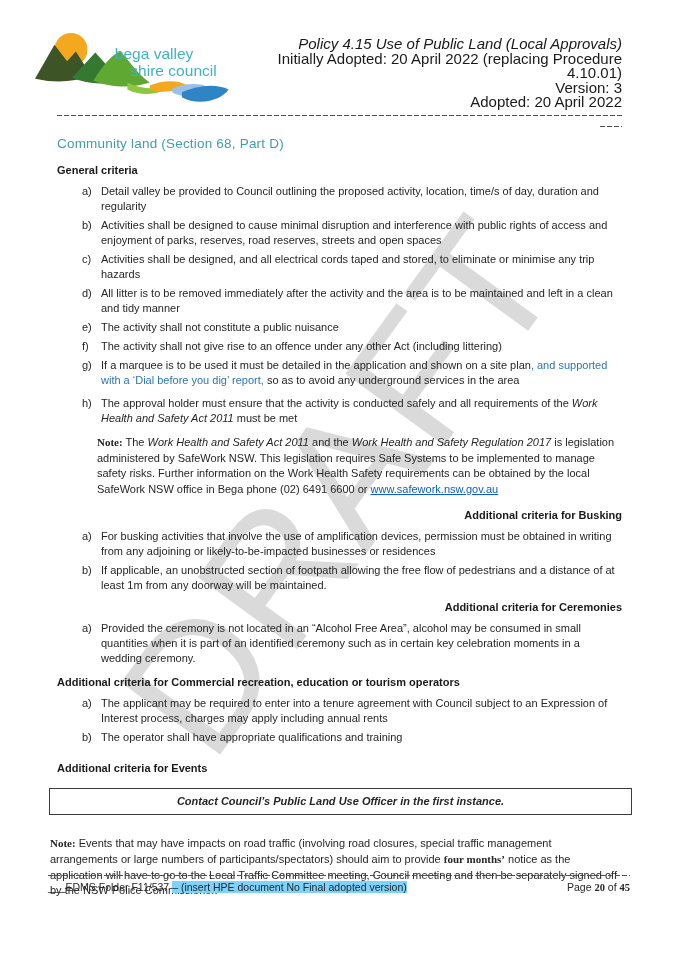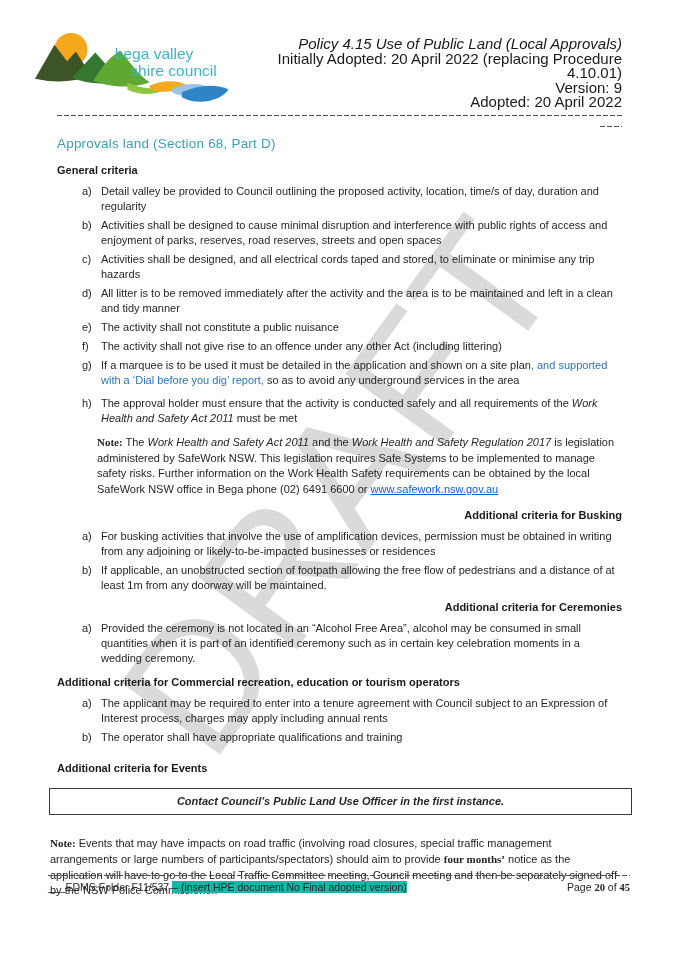--- a/index.html
+++ b/index.html
@@ -63,21 +63,21 @@
     margin:14px -10px 0 -8px;
     border:1px solid #3c3c3c;
     padding:6px 10px 7px;
     text-align:center;
     font-size:11px;font-weight:bold;font-style:italic;
   }
   .note2{margin:21px 0 0 -7px;font-size:11px;line-height:15.6px;width:572px;}
   
   .footer{position:absolute;left:48px;right:45px;top:874px;z-index:1;}
   .footer-row{display:flex;justify-content:space-between;margin-top:4px;font-size:10.5px;line-height:14px;}
-  .hl{background:#14b8a6;}
+  .hl{background:#7dd3fc;}
 </style>
 </head>
 <body>
 
 <div class="page">
 
   <div class="watermark">DRAFT</div>
 
   <div class="doc">
 
@@ -92,31 +92,31 @@
           <path d="M118,57 C132,51 147,51 157,57 C146,64 129,65 118,61 Z" fill="#f3a81d"></path>
           <path d="M141,60 C156,54 171,54 181,60 C168,70 151,70 141,64 Z" fill="#9cc1e8"></path>
           <path d="M151,64 C168,56 187,55 199,61 C191,73 167,78 151,69 Z" fill="#2d85c5"></path>
         </g>
         <text x="82" y="30" font-size="16" fill="#3fb3c5" font-family="Liberation Sans, sans-serif">bega valley</text>
         <text x="98" y="47" font-size="16" fill="#3fb3c5" font-family="Liberation Sans, sans-serif">shire council</text>
       </svg>
       <div class="hmeta">
         <div class="it">Policy 4.15 Use of Public Land (Local Approvals)</div>
         <div>Initially Adopted: 20 April 2022 (replacing Procedure 4.10.01)</div>
-        <div>Version: 9</div>
+        <div>Version: 3</div>
         <div>Adopted: 20 April 2022</div>
       </div>
     </div>
 
     <div class="dashline"></div>
     <div class="divider2row">
       <div class="stub dashline"></div>
     </div>
 
-    <div class="title">Approvals land (Section 68, Part D)</div>
+    <div class="title">Community land (Section 68, Part D)</div>
 
     <div class="sec-h mt-gen">General criteria</div>
     <div class="list">
       <div class="li">
         <span class="li-label">a)</span>
         <span class="li-text">Detail valley be provided to Council outlining the proposed activity, location, time/s of day, duration and regularity</span>
       </div>
       <div class="li">
         <span class="li-label">b)</span>
         <span class="li-text">Activities shall be designed to cause minimal disruption and interference with public rights of access and enjoyment of parks, reserves, road reserves, streets and open spaces</span>

